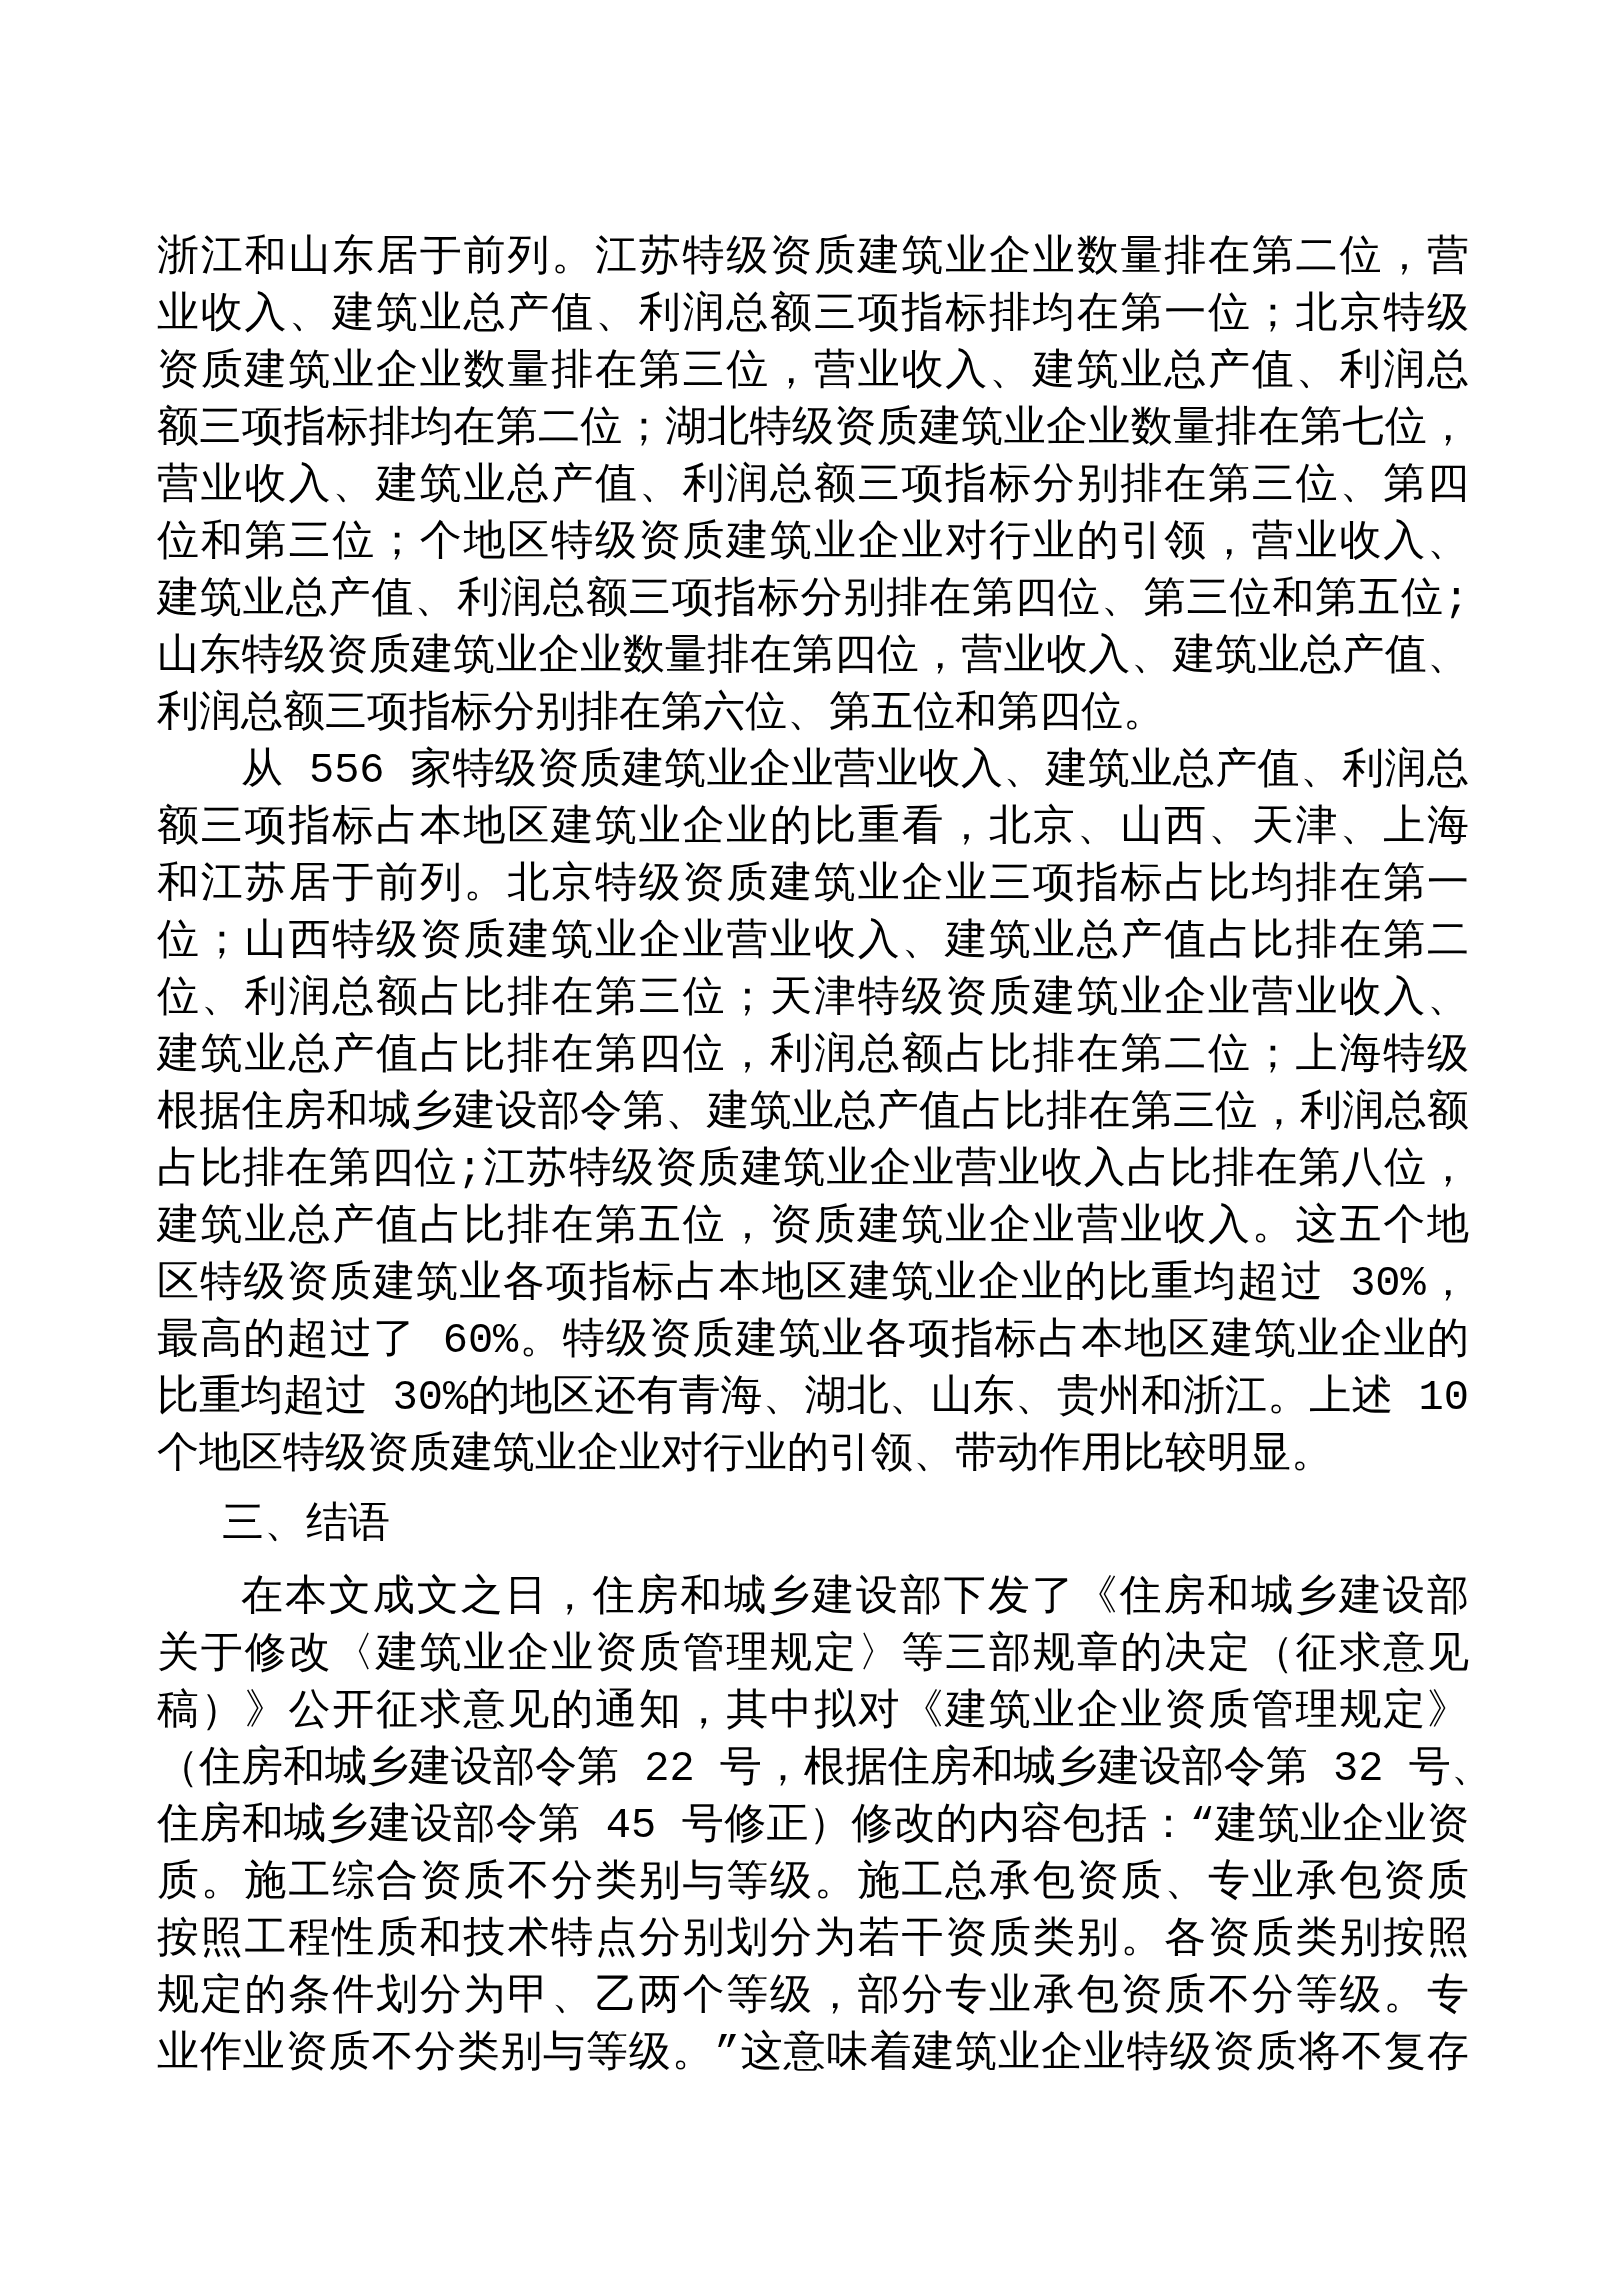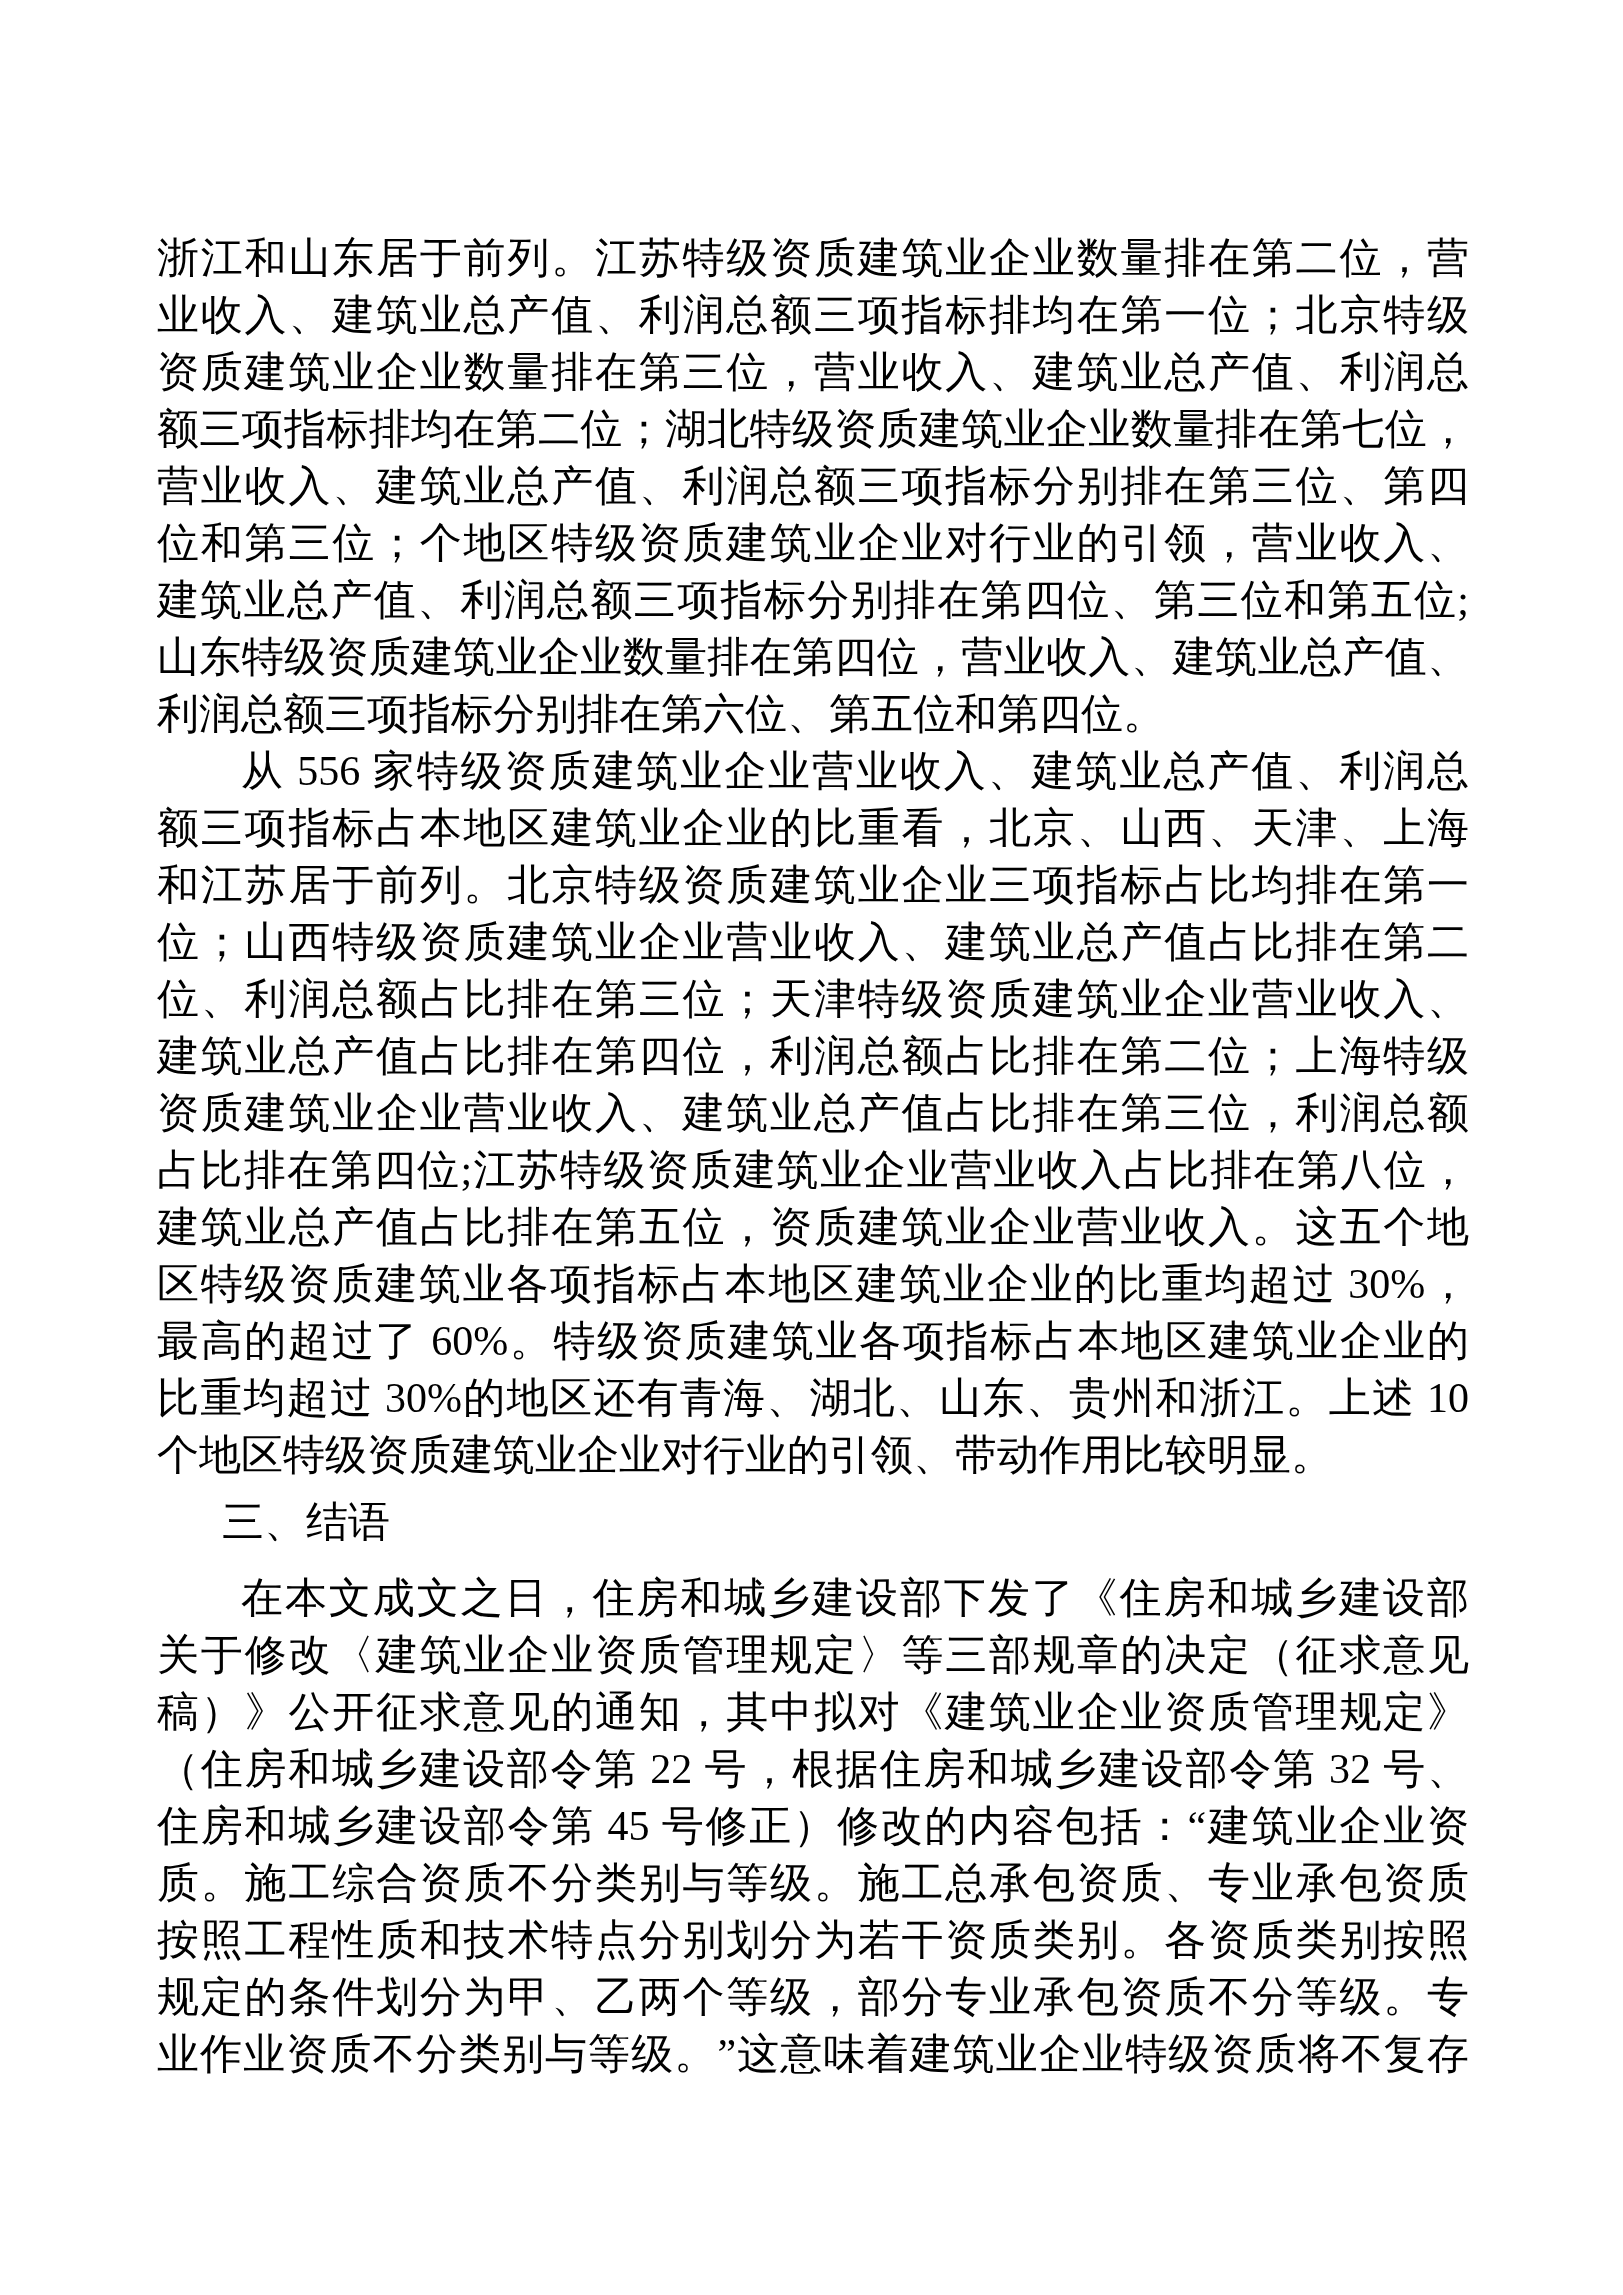--- a/index.html
+++ b/index.html
@@ -28,20 +28,21 @@
   .para {
     margin: 0;
     padding: 0;
   }
   .line {
     text-align: justify;
     text-align-last: justify;
     white-space: nowrap;
     overflow: hidden;
     height: 57px;
+    font-family: Liberation Mono, monospace;
   }
   .line.indent {
     text-indent: 84px;
   }
   .line.short-last {
     text-align-last: left;
   }
   .section-heading {
     font-family: "Liberation Sans", sans-serif;
     font-weight: 400;
@@ -70,21 +71,21 @@
         <div class="line short-last">利润总额三项指标分别排在第六位、第五位和第四位。</div>
       </div>
 
     <div class="para">
         <div class="line indent">从 556 家特级资质建筑业企业营业收入、建筑业总产值、利润总</div>
         <div class="line">额三项指标占本地区建筑业企业的比重看，北京、山西、天津、上海</div>
         <div class="line">和江苏居于前列。北京特级资质建筑业企业三项指标占比均排在第一</div>
         <div class="line">位；山西特级资质建筑业企业营业收入、建筑业总产值占比排在第二</div>
         <div class="line">位、利润总额占比排在第三位；天津特级资质建筑业企业营业收入、</div>
         <div class="line">建筑业总产值占比排在第四位，利润总额占比排在第二位；上海特级</div>
-        <div class="line">资质建筑业企业营业收入、建筑业总产值占比排在第三位，利润总额</div>
+        <div class="line">根据住房和城乡建设部令第、建筑业总产值占比排在第三位，利润总额</div>
         <div class="line">占比排在第四位;江苏特级资质建筑业企业营业收入占比排在第八位，</div>
         <div class="line">建筑业总产值占比排在第五位，资质建筑业企业营业收入。这五个地</div>
         <div class="line">区特级资质建筑业各项指标占本地区建筑业企业的比重均超过 30%，</div>
         <div class="line">最高的超过了 60%。特级资质建筑业各项指标占本地区建筑业企业的</div>
         <div class="line">比重均超过 30%的地区还有青海、湖北、山东、贵州和浙江。上述 10</div>
         <div class="line short-last">个地区特级资质建筑业企业对行业的引领、带动作用比较明显。</div>
       </div>
 
     <h2 class="section-heading">三、结语</h2>
 

